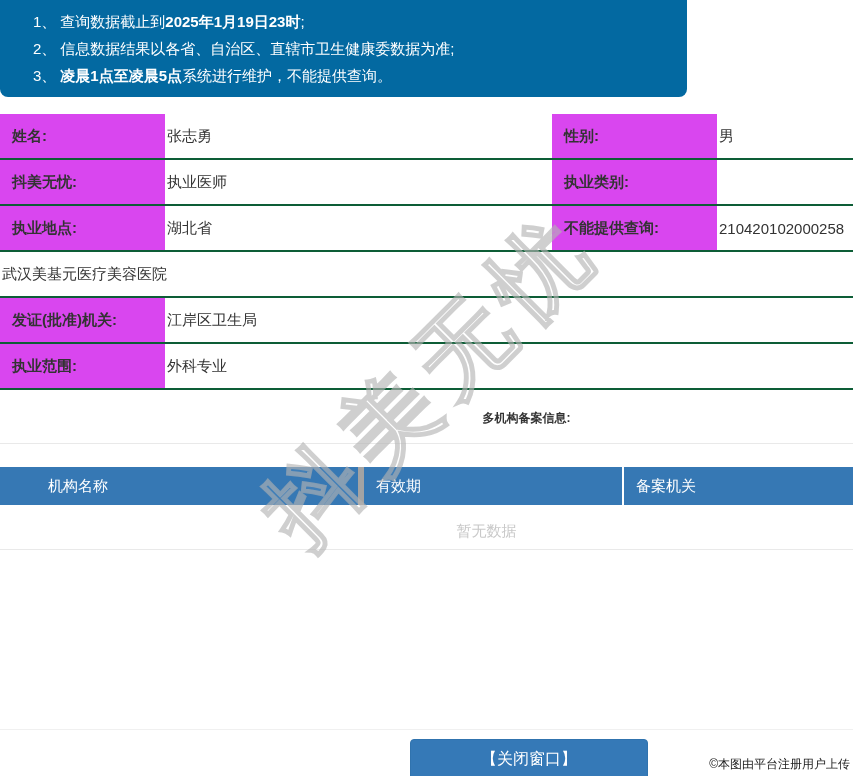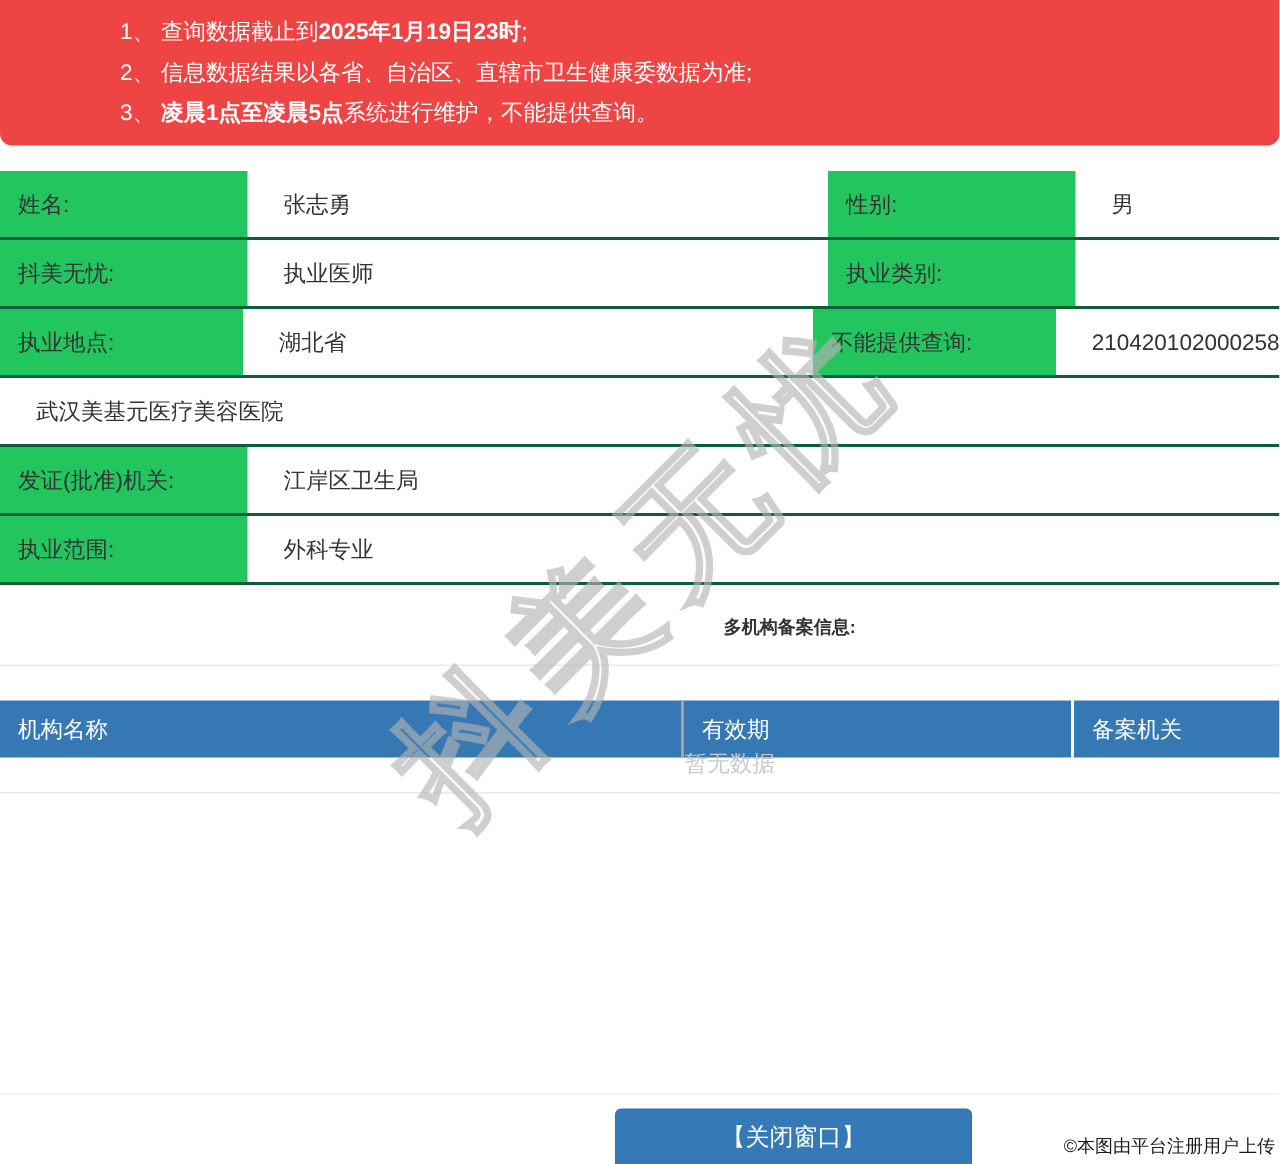--- a/index.html
+++ b/index.html
@@ -7,68 +7,69 @@
   body {
     position:relative;
     background:#fff;
     font-family:"Liberation Sans", sans-serif;
     color:#333;
     overflow:hidden;
   }
 
   
   .banner {
-    position:absolute; left:0; top:0; width:853px; height:97px;
-    background:#ef4444;
+    position:absolute; left:0; top:0; width:687px; height:97px;
+    background:#0369a1;
     border-radius:0 0 8px 8px;
     color:#fff;
-    padding:8px 10px 0 80px;
+    padding:8px 10px 0 33px;
   }
   .notice-line { height:27px; line-height:27px; font-size:15px; white-space:nowrap; }
   .notice-line b { font-weight:bold; }
   .notice-line .num { margin-right:4px; }
 
   
   .info { position:absolute; left:0; top:114px; width:853px; }
   .irow {
     display:flex; height:46px;
     border-bottom:2px solid #0d5d36;
     font-size:15px; color:#333;
   }
   .lbl {
-    background:#22c55e;
+    background:#d946ef;
     display:flex; align-items:center;
     padding-left:12px;
+    font-weight:bold;
   }
-  .val { display:flex; align-items:center; padding-left:24px; }
+  .val { display:flex; align-items:center; padding-left:2px; }
   .l1 { width:165px; }
   .v1 { width:368px; }
   .l2 { width:165px;margin-left:19px; }
   .v2 { flex:1; }
   .vfull { flex:1; }
 
   
   .section-title {
     position:absolute; left:0; top:403px; width:853px; height:30px;
     line-height:30px; text-align:center; padding-left:200px;
     font-size:12px; font-weight:bold; color:#333;
   }
   .divider1 { position:absolute; left:0; top:443px; width:853px; border-top:1px solid #e9e9e9; }
 
   .org-header {
     position:absolute; left:0; top:467px; width:853px; height:38px;
     display:flex; background:#3678b4; color:#fff; font-size:15px;
   }
   .oh-cell { display:flex; align-items:center; padding-left:12px; }
-  .oh-c1 { width:456px; border-right:2px solid #a3a3a3; }
+  .oh-c1 { width:328px; border-right:6px solid #a3a3a3;margin-left:36px; }
   .oh-c2 { width:260px; border-right:2px solid #fff; }
   .oh-c3 { flex:1; }
 
   .empty-row {
-    position:absolute; left:0; top:490px; width:853px; height:39px;
+    position:absolute; left:0; top:511px; width:853px; height:39px;
     line-height:39px; text-align:center; padding-left:120px;
     color:#c9c9c9; font-size:15px;
     border-bottom:1px solid #e9e9e9;
   }
 
   
   .footer-line { position:absolute; left:0; top:729px; width:853px; border-top:1px solid #f0f0f0; }
   .close-btn {
     position:absolute; left:410px; top:739px; width:238px; height:44px;
     background:#3579b7; border:1px solid #3073ae; border-radius:4px;

